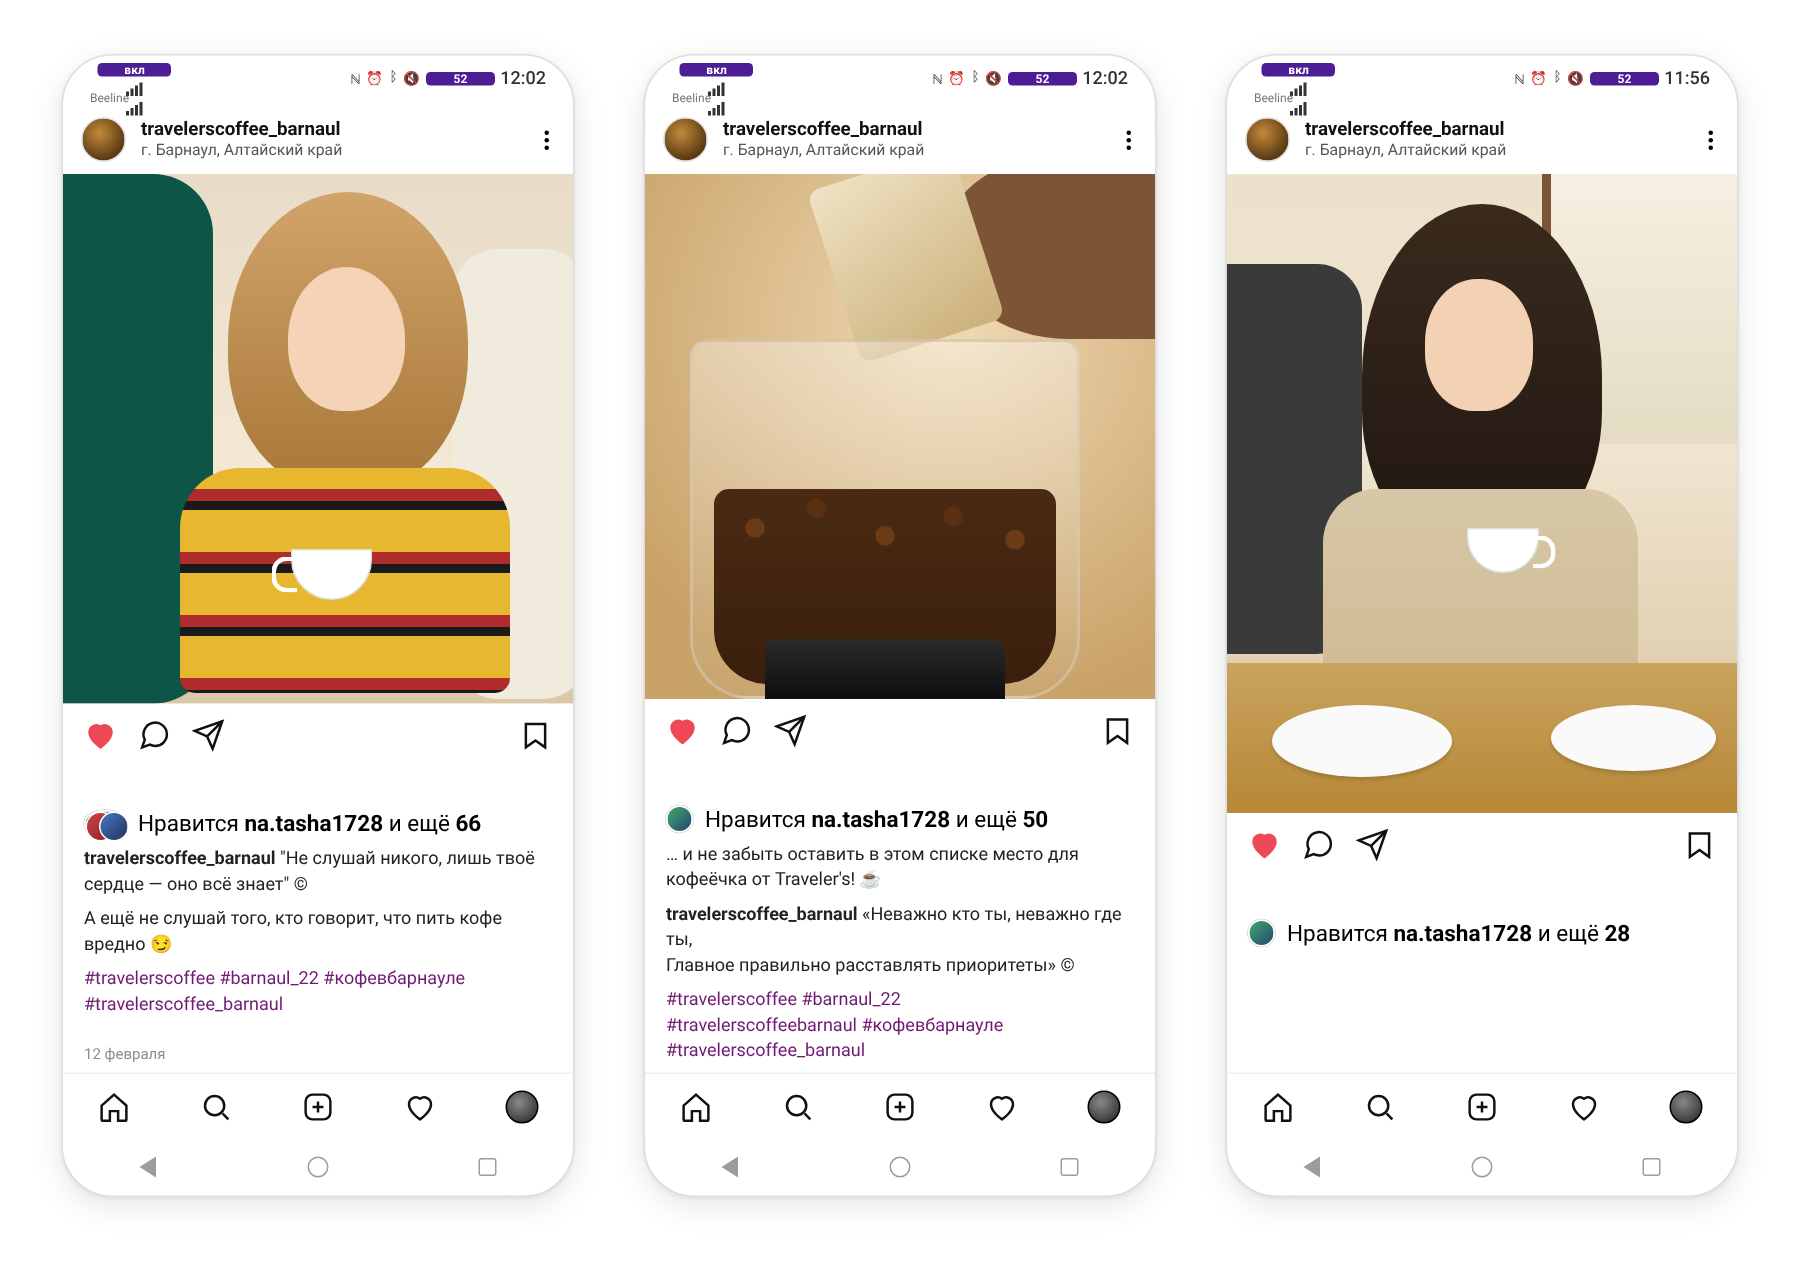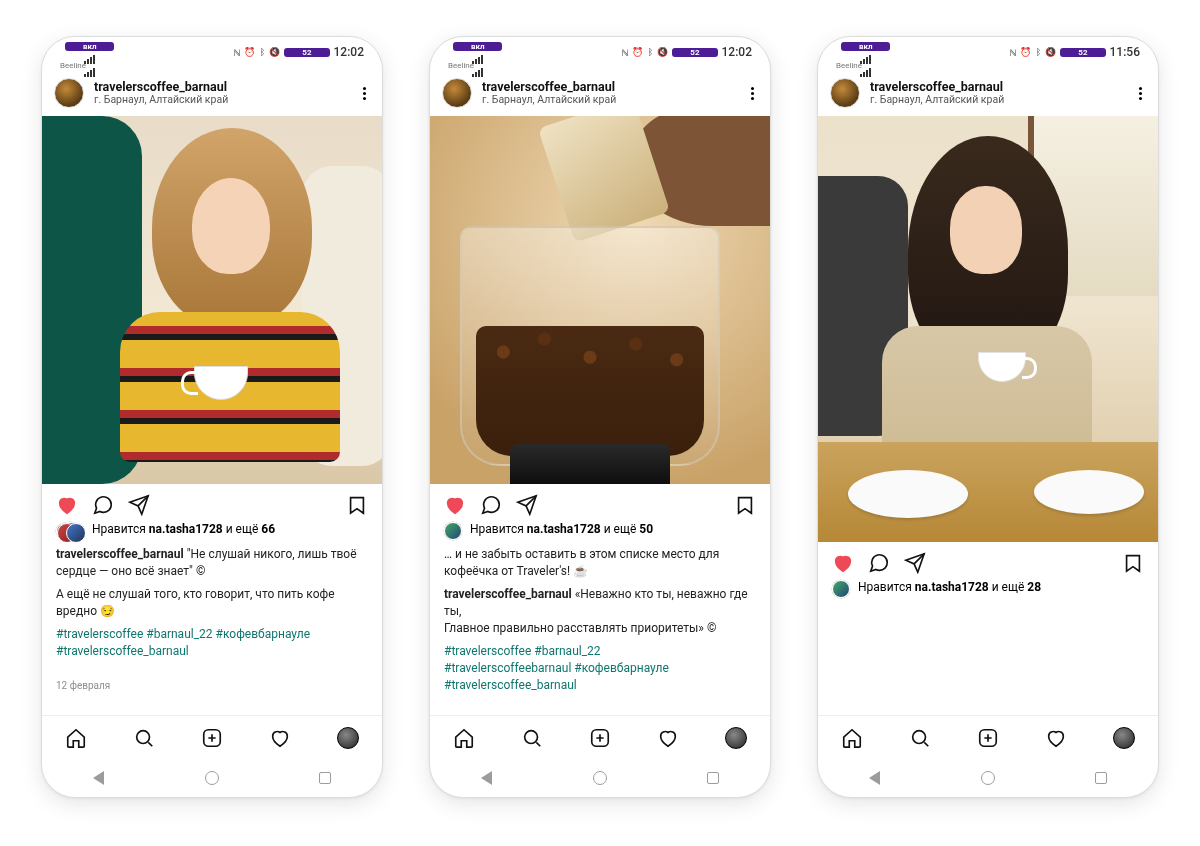--- a/index.html
+++ b/index.html
@@ -108,33 +108,33 @@
   .p3-cup::after{content:"";position:absolute;right:-12px;top:4px;width:12px;height:16px;border:3px solid #fff;border-left:none;border-radius:0 10px 10px 0;}
 
   
   .actions{display:flex;align-items:center;gap:14px;padding:10px 14px 4px;}
   .actions .spacer{flex:1;}
   .icn{width:22px;height:22px;display:inline-flex;align-items:center;justify-content:center;}
   .icn svg{width:22px;height:22px;stroke:#111;stroke-width:1.8;fill:none;}
   .icn.heart svg{fill:#ed4956;stroke:#ed4956;}
 
   
-  .likesrow{display:flex;align-items:flex-start;gap:8px;padding:2px 14px;font-size:12px;}
+  .likesrow{display:flex;align-items:flex-start;gap:8px;padding:2px 14px;font-size:15px;margin-top:33px;}
   .miniav{width:18px;height:18px;border-radius:50%;background:linear-gradient(135deg,#4a6,#247);border:1.5px solid #fff;box-shadow:0 0 0 .5px #ccc;}
   .miniav.two{position:relative;width:28px;}
   .miniav.two::before,.miniav.two::after{content:"";position:absolute;width:18px;height:18px;border-radius:50%;border:1.5px solid #fff;}
   .miniav.two::before{left:0;background:linear-gradient(135deg,#c44,#822);}
   .miniav.two::after{left:9px;background:linear-gradient(135deg,#47c,#235);}
   .likesrow b{font-weight:700;}
 
   
   .caption{padding:4px 14px 0;font-size:12px;line-height:1.42;color:#222;}
   .caption b{font-weight:700;}
   .caption p{margin-bottom:6px;}
-  .hashtag{color:#0f766e;}
+  .hashtag{color:#701a75;}
   .datestamp{color:#8e8e8e;font-size:10px;padding:2px 14px 6px;margin-top:12px;}
 
   .bottom-area{margin-top:auto;}
 
   
   .ignav{display:flex;justify-content:space-around;align-items:center;height:44px;border-top:1px solid #eee;}
   .ignav .icn svg{width:22px;height:22px;}
   .profile-dot{width:22px;height:22px;border-radius:50%;background:radial-gradient(circle at 40% 35%,#888,#222);border:1px solid #000;}
 
   

